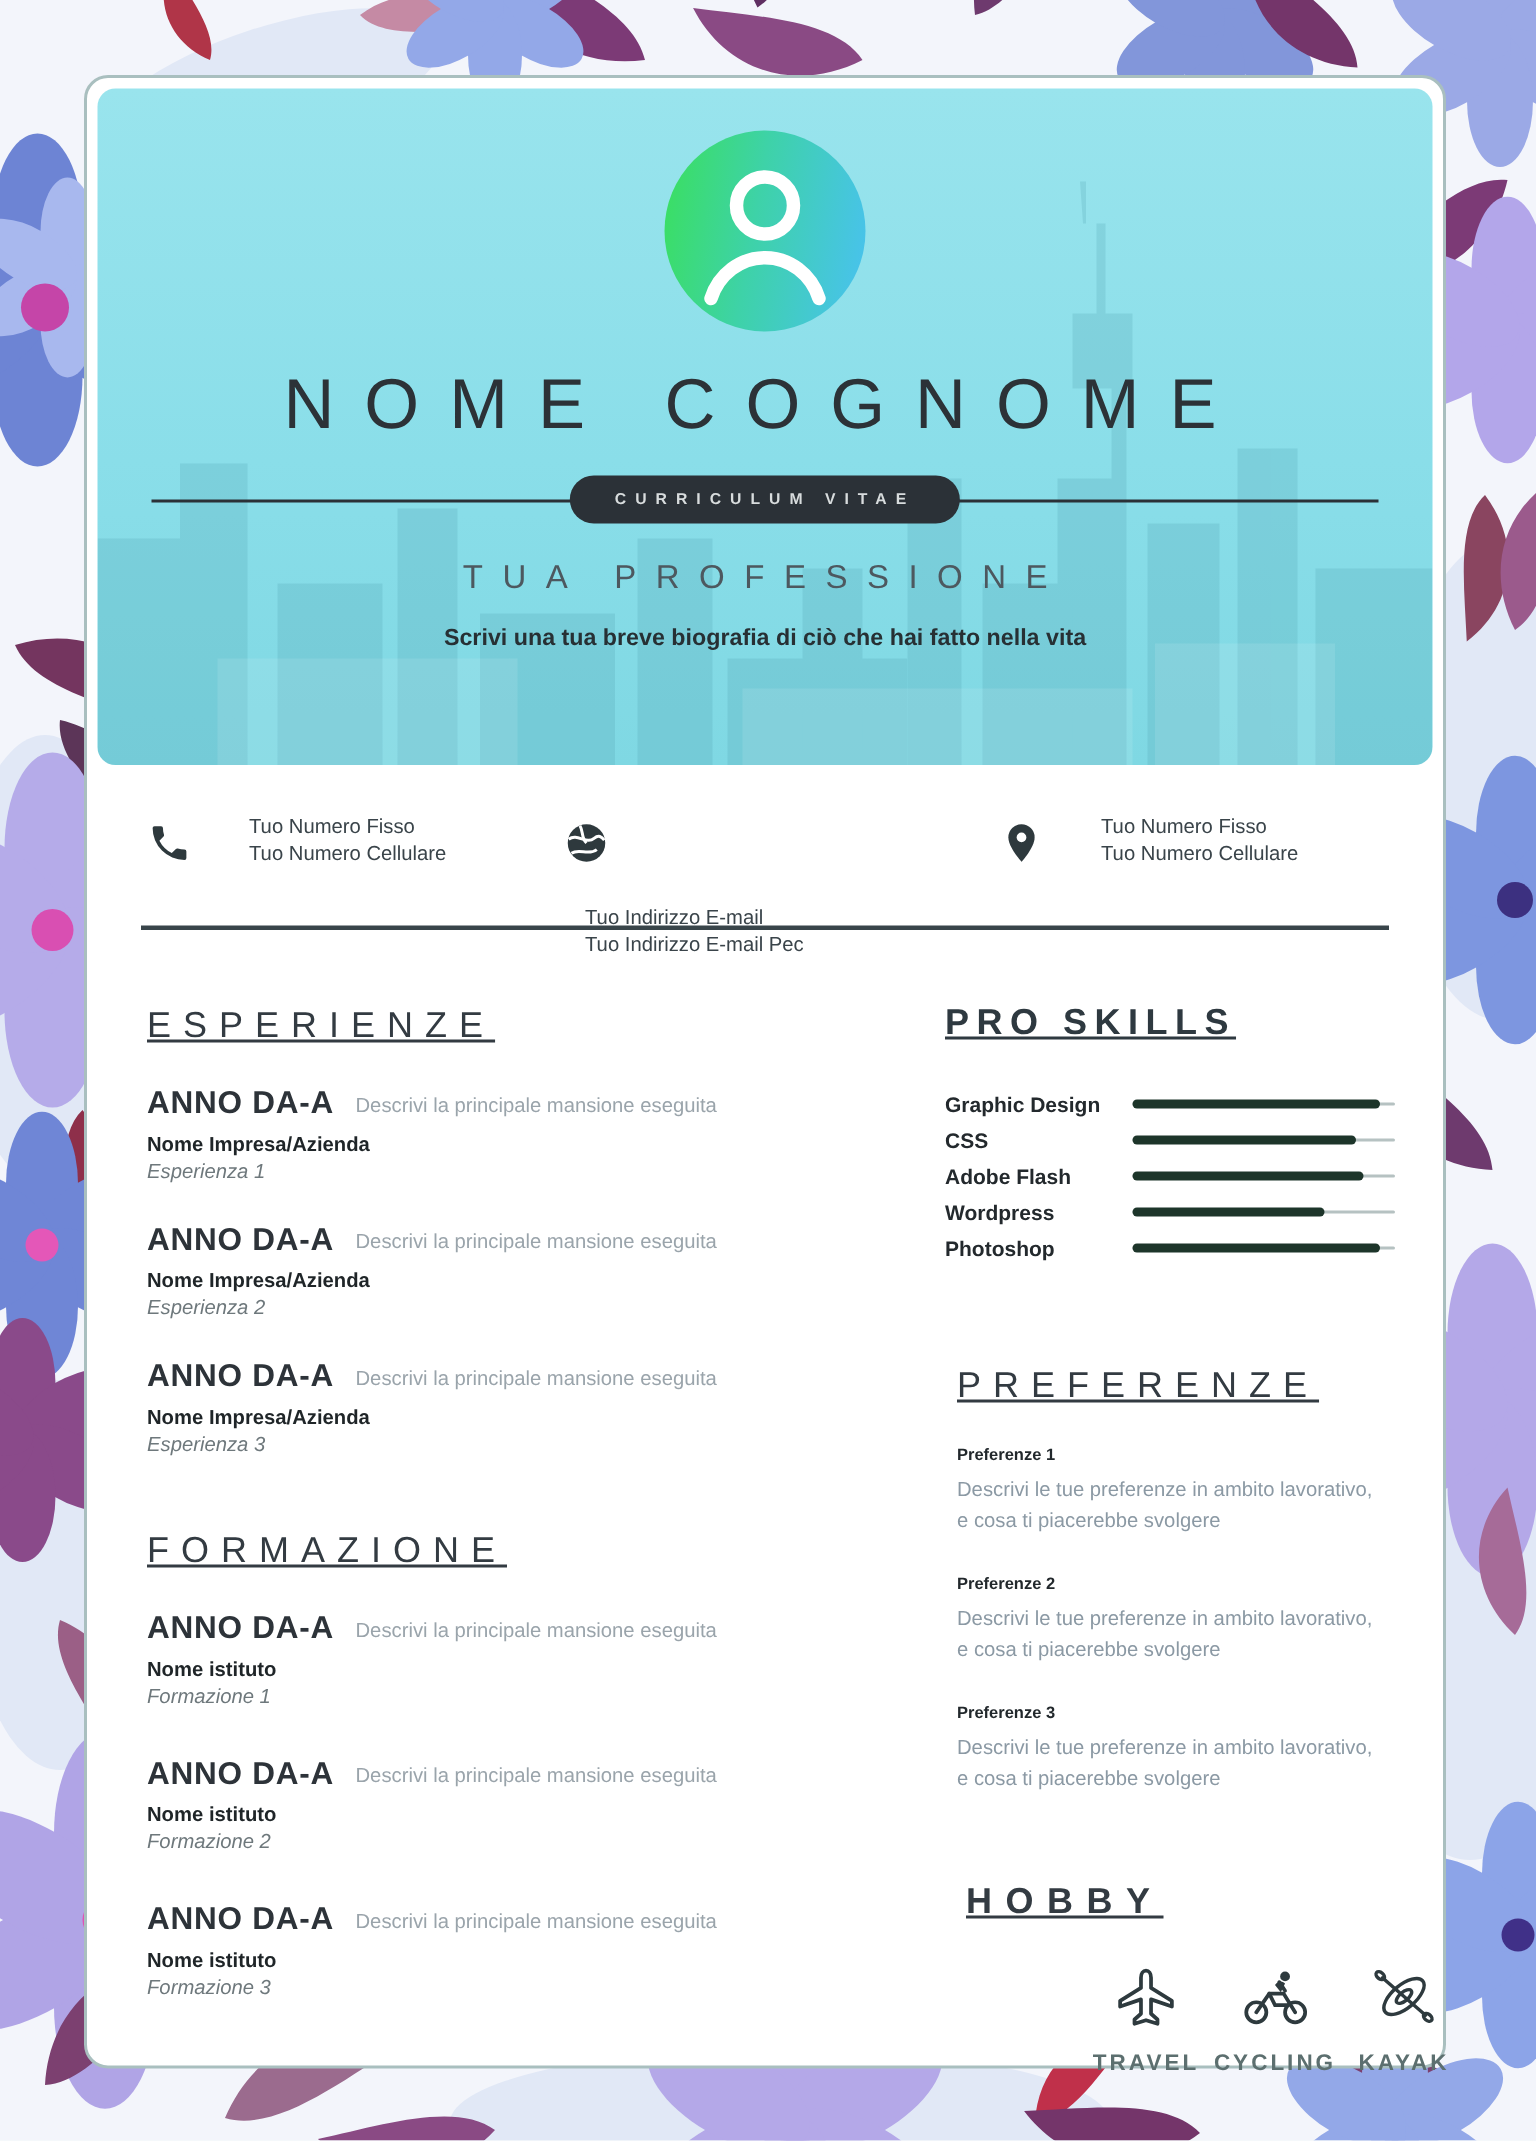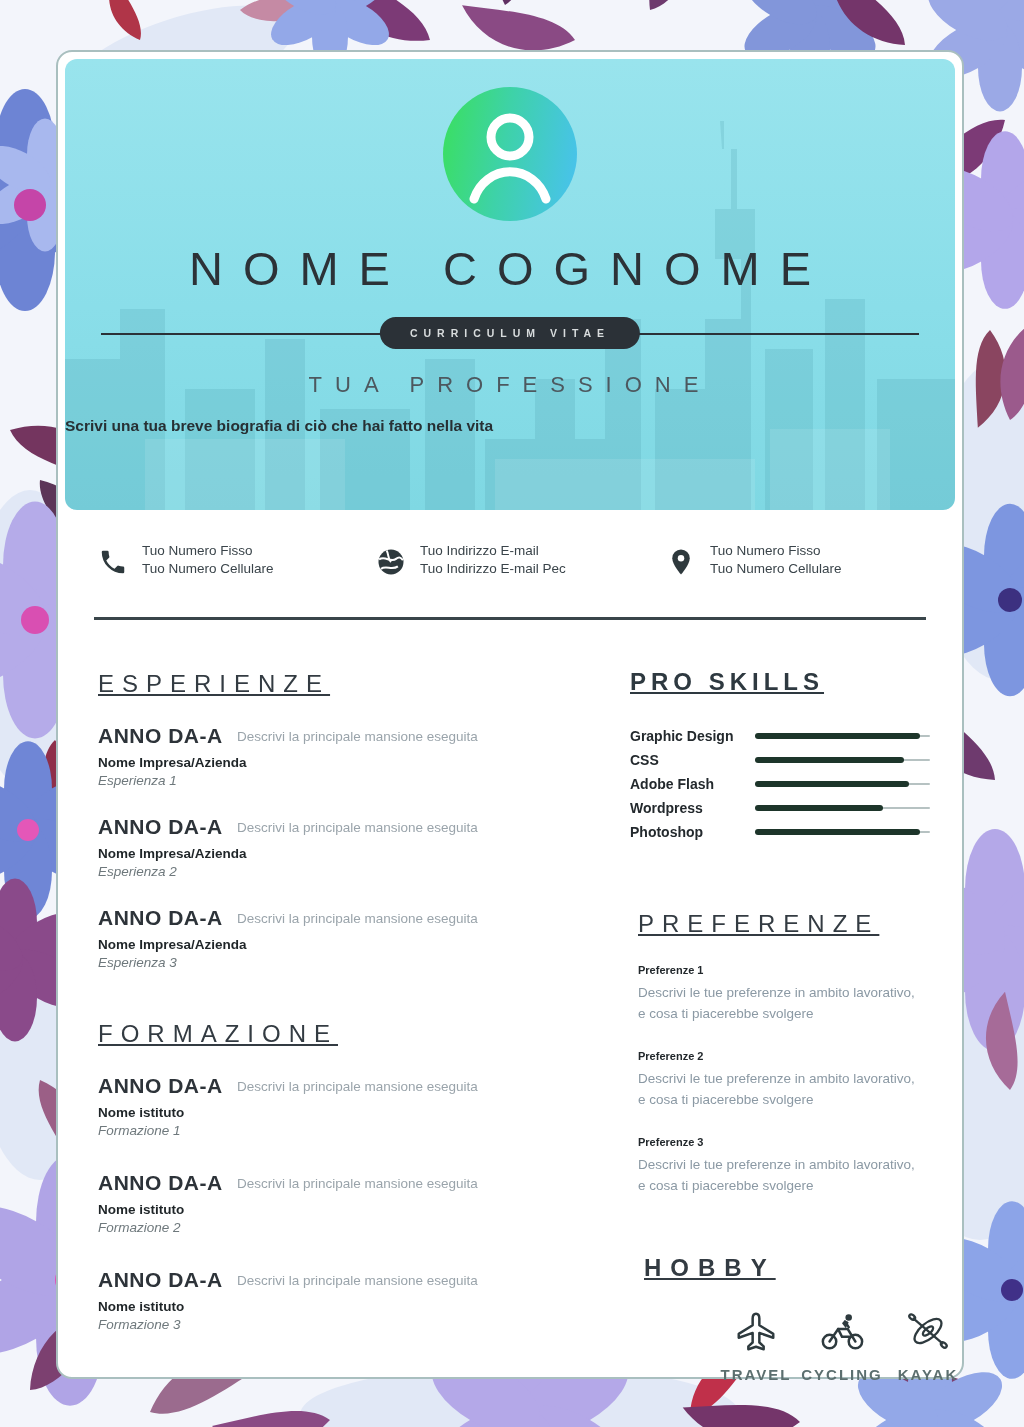--- a/index.html
+++ b/index.html
@@ -17,29 +17,29 @@
   .avatar svg{position:absolute;inset:0;}
   .cv-name{position:absolute;left:0;right:0;top:182px;margin:0;text-align:center;
            font-size:47px;font-weight:500;letter-spacing:20px;color:#2c3237;white-space:nowrap;}
   .divider-row{position:absolute;left:36px;right:36px;top:258px;height:34px;}
   .divider-row .line{position:absolute;left:0;right:0;top:16px;height:2px;background:#2b3137;}
   .badge{position:absolute;left:50%;top:0;transform:translateX(-50%);height:32px;line-height:32px;
          padding:0 30px;border-radius:16px;background:#2b3137;color:#d8dcdd;font-size:10.5px;
          font-weight:600;letter-spacing:6px;white-space:nowrap;}
   .profession{position:absolute;left:0;right:0;top:313px;text-align:center;font-size:22px;
               font-weight:500;letter-spacing:13px;color:#4d585f;white-space:nowrap;}
-  .bio{position:absolute;left:0;right:0;top:358px;text-align:left;font-size:15.5px;
+  .bio{position:absolute;left:0;right:0;top:358px;text-align:center;font-size:15.5px;
        font-weight:600;color:#273034;}
   
   .contacts{position:absolute;left:36px;top:490px;width:836px;height:56px;display:flex;}
-  .contact{display:flex;align-items:flex-start;}
+  .contact{display:flex;align-items:flex-start;gap:24px;}
   .contact .cicon{width:30px;height:34px;margin-top:3px;flex:0 0 auto;}
   .contact .ctext{margin-left:14px;font-size:13.5px;color:#3a444a;line-height:17.5px;font-weight:500;}
   .contact.c1{width:282px;padding-left:4px;box-sizing:border-box;}
-  .contact.c2{width:290px;}
+  .contact.c2{width:290px;flex-direction:column;}
   .contact.c3{width:260px;}
   .rule{position:absolute;left:36px;right:36px;top:565px;height:2.5px;background:#39454a;}
   
   .leftcol{position:absolute;left:40px;top:618px;width:500px;}
   .rightcol{position:absolute;left:572px;top:616px;width:362px;}
   .sec-title{font-size:24px;font-weight:500;letter-spacing:8px;color:#333b42;margin:0 0 26px 0;white-space:nowrap;text-decoration:underline;}
   .sec-title.bold{font-weight:800;letter-spacing:5px;color:#2e3940;}
   .entry{display:flex;margin-bottom:27px;}
   .entry .ecol{width:139px;flex:0 0 auto;}
   .entry .period{font-size:21px;font-weight:600;color:#2d3339;letter-spacing:0.5px;white-space:nowrap;}
@@ -55,21 +55,21 @@
   .skill-track{position:relative;width:175px;height:6px;}
   .skill-track .track-line{position:absolute;left:0;right:0;top:2px;height:2px;background:#b6c2c2;border-radius:1px;}
   .skill-fill{position:absolute;left:0;top:0;height:6px;border-radius:3px;background:#1d352a;}
   
   .pref-title{margin-top:66px;margin-left:8px;}
   .pref{margin-left:8px;margin-bottom:26px;}
   .pref .plabel{font-size:11px;font-weight:700;color:#22282c;margin-bottom:6px;}
   .pref .ptext{font-size:13.5px;color:#8b99a4;line-height:21px;}
   
   .hobby-title{margin-top:58px;margin-left:14px;letter-spacing:9px;font-weight:600;}
-  .hobbies{display:flex;width:330px;margin-left:47px;margin-top:2px;justify-content:center;}
+  .hobbies{display:flex;width:330px;margin-left:19px;margin-top:2px;justify-content:flex-end;}
   .hobby{width:86px;text-align:center;}
   .hobby .hicon{width:46px;height:46px;margin:0 auto;}
   .hobby .hlabel{margin-top:8px;font-size:15px;font-weight:700;letter-spacing:2px;color:#5c6f6f;white-space:nowrap;}
 </style>
 </head>
 <body>
 
 <div class="page">
 
   <svg class="floral" viewBox="0 0 1024 1427" aria-hidden="true">

